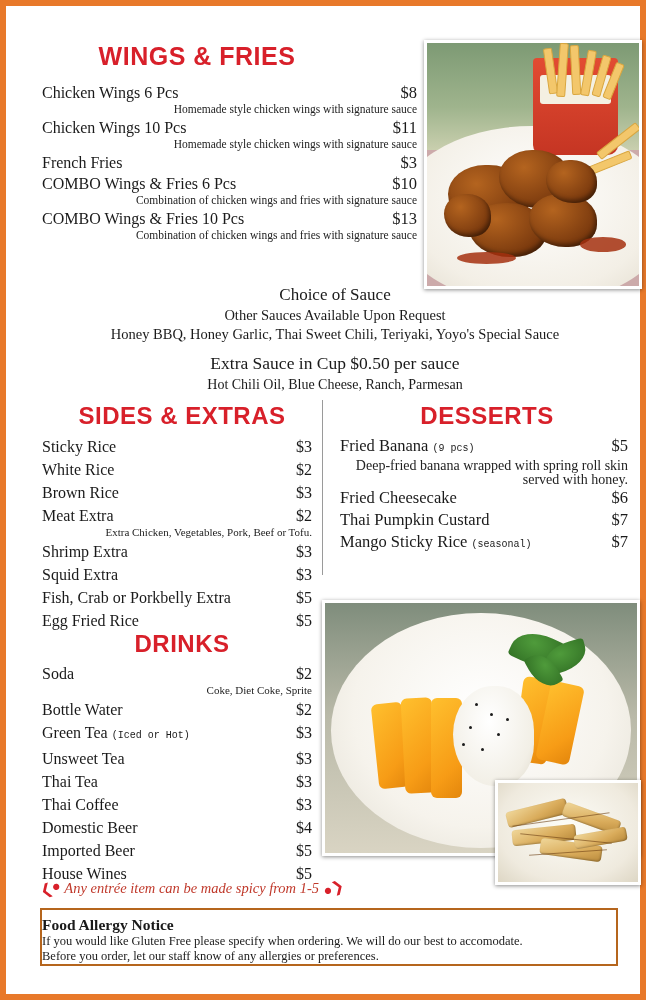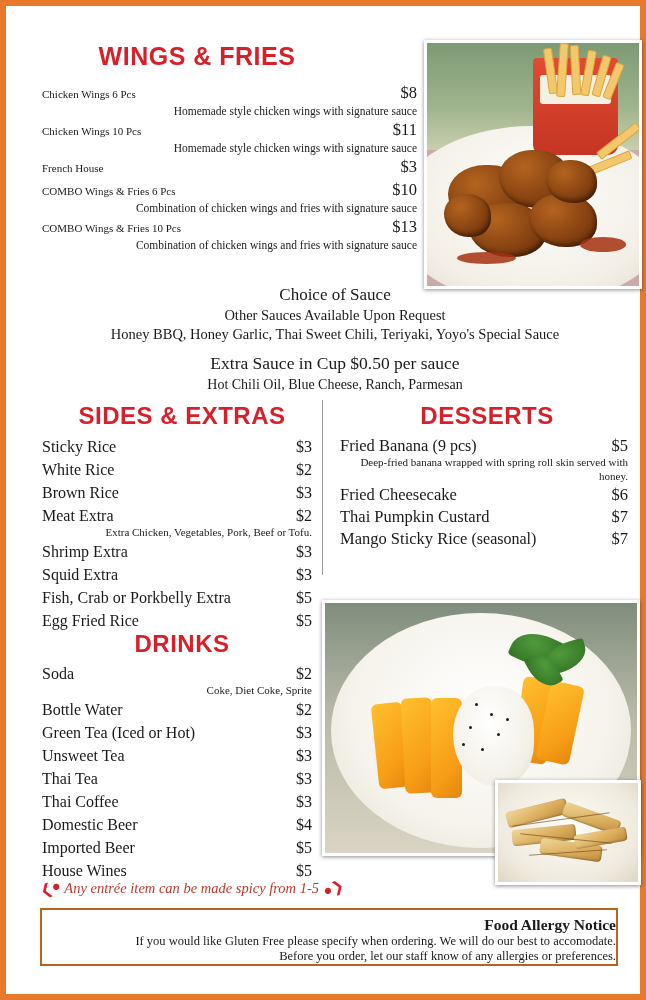--- a/index.html
+++ b/index.html
@@ -51,21 +51,21 @@
     left: 30px;
     top: 70px;
     width: 375px;
   }
   .menu-row {
     display: flex;
     align-items: baseline;
     justify-content: space-between;
   }
   .menu-name {
-    font-size: 11px;
+    font-size: 16px;
     line-height: 21px;
     white-space: nowrap;
   }
   .menu-price {
     font-size: 16.5px;
     line-height: 21px;
     text-align: right;
     white-space: nowrap;
   }
   .menu-desc {
@@ -158,22 +158,22 @@
     font-size: 24px;
   }
   .desserts-list {
     position: absolute;
     left: 328px;
     top: 423px;
     width: 288px;
   }
   .desserts-list .menu-name { font-size: 16.5px; line-height: 22px; }
   .desserts-list .menu-price { font-size: 16.5px; line-height: 22px; }
-  .desserts-list .menu-desc { font-size: 11px; line-height: 13.5px; }
-  .qty { font-size: 16px; }
+  .desserts-list .menu-desc { font-size: 14px; line-height: 13.5px; }
+  .qty { font-size: 10px; font-family: Liberation Mono, monospace; }
 
   
   #drinks-title {
     position: absolute;
     left: 55px;
     top: 618px;
     width: 230px;
     font-size: 24px;
   }
   .drinks-list {
@@ -221,21 +221,21 @@
   
   #allergy-box {
     position: absolute;
     left: 28px;
     top: 896px;
     width: 578px;
     height: 58px;
     border: 2px solid #b5651d;
     box-sizing: border-box;
     background: #ffffff;
-    text-align: right;
+    text-align: left;
     padding-top: 5px;
   }
   #allergy-title {
     font-size: 15.5px;
     font-weight: bold;
     line-height: 19px;
   }
   .allergy-line {
     font-size: 12.5px;
     line-height: 15px;
@@ -330,21 +330,21 @@
       <div>
         <div class="menu-row">
           <span class="menu-name">Chicken Wings 10 Pcs</span>
           <span class="menu-price">$11</span>
         </div>
         <div class="menu-desc">Homemade style chicken wings with signature sauce</div>
       </div>
 
       <div>
         <div class="menu-row">
-          <span class="menu-name">French House</span>
+          <span class="menu-name">French Fries</span>
           <span class="menu-price">$3</span>
         </div>
       </div>
 
       <div>
         <div class="menu-row">
           <span class="menu-name">COMBO Wings &amp; Fries 6 Pcs</span>
           <span class="menu-price">$10</span>
         </div>
         <div class="menu-desc">Combination of chicken wings and fries with signature sauce</div>

